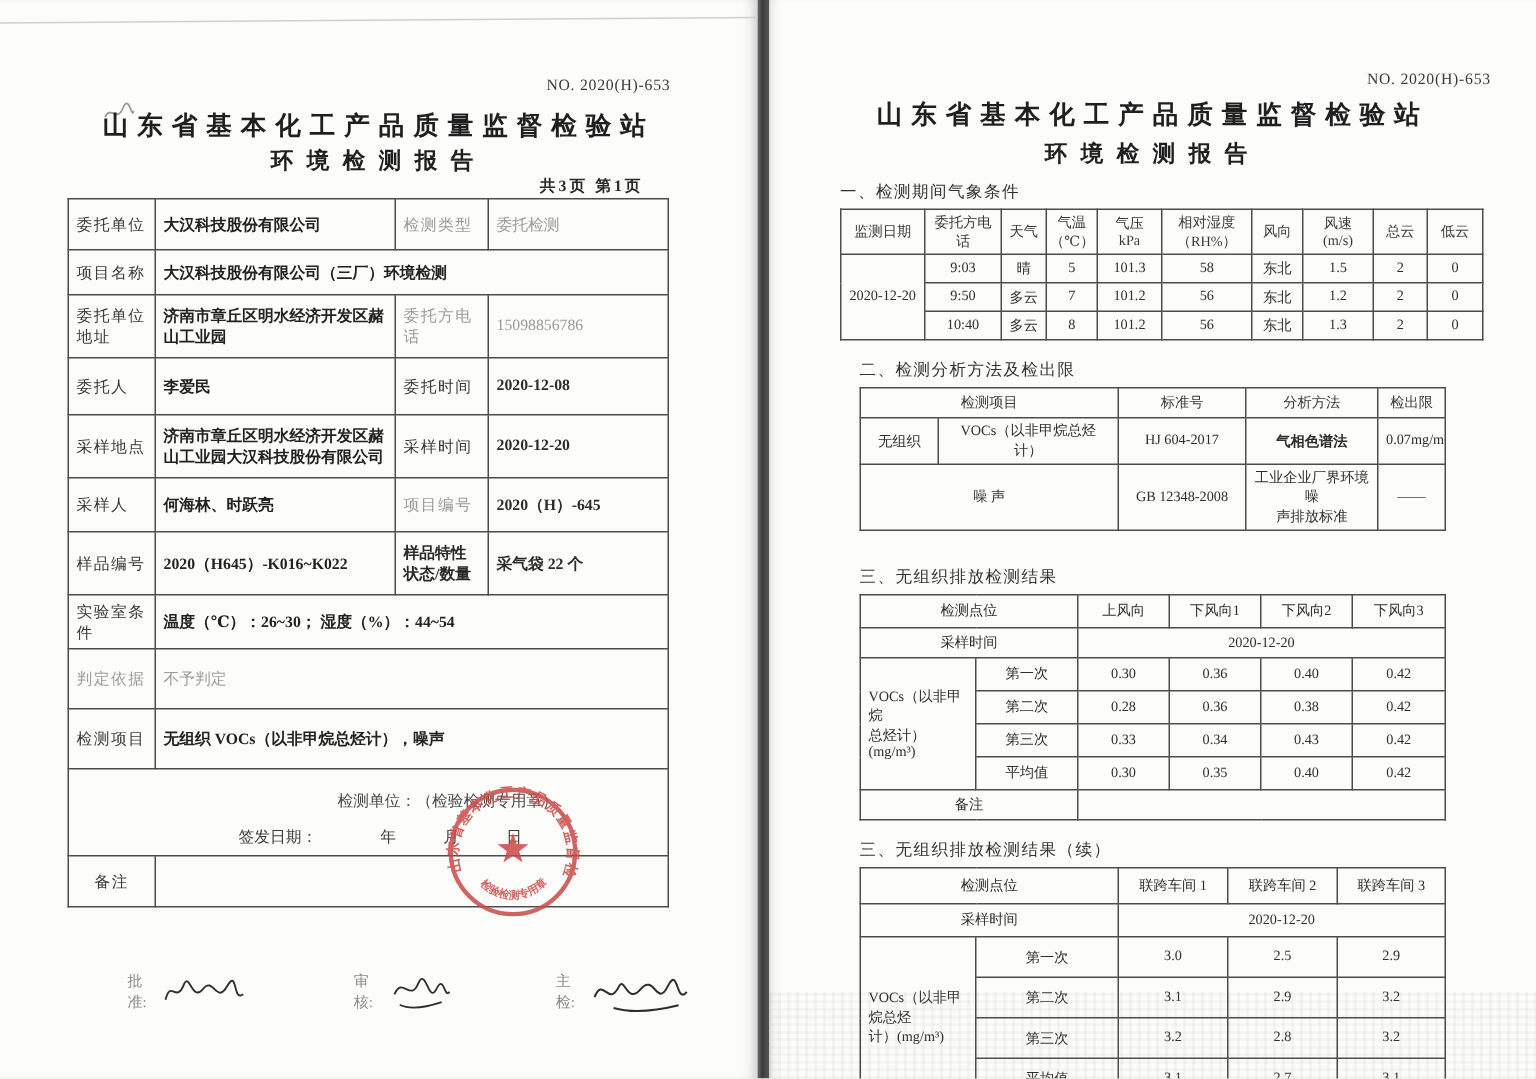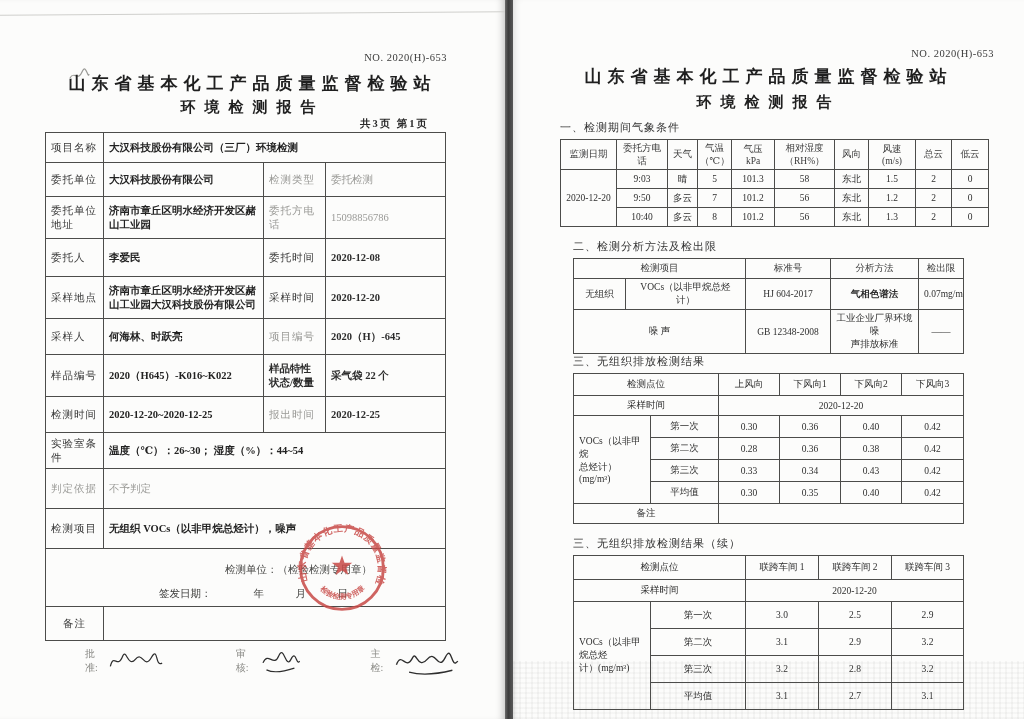--- a/index.html
+++ b/index.html
@@ -70,29 +70,29 @@
     <div class="page-indicator" style="position:absolute;top:117px;right:76px;">共3页 第1页</div>
 
     <table class="info-table">
       <colgroup>
           <col style="width:58px">
           <col style="width:160px">
           <col style="width:62px">
           <col style="width:120px">
         </colgroup>
       <tbody>
-          <tr style="height:30px">
-        <td class="lab">项目名称</td>
-        <td class="val" colspan="3">大汉科技股份有限公司（三厂）环境检测</td>
-      </tr>
-      <tr style="height:34px">
+          <tr style="height:34px">
         <td class="lab">委托单位</td>
         <td class="val">大汉科技股份有限公司</td>
         <td class="lab faint">检测类型</td>
         <td class="val2 faint">委托检测</td>
+      </tr>
+      <tr style="height:30px">
+        <td class="lab">项目名称</td>
+        <td class="val" colspan="3">大汉科技股份有限公司（三厂）环境检测</td>
       </tr>
       <tr style="height:42px">
         <td class="lab">委托单位地址</td>
         <td class="val">济南市章丘区明水经济开发区赭山工业园</td>
         <td class="lab faint">委托方电话</td>
         <td class="val2 faint">15098856786</td>
       </tr>
       <tr style="height:38px">
         <td class="lab">委托人</td>
         <td class="val">李爱民</td>
@@ -109,26 +109,20 @@
         <td class="lab">采样人</td>
         <td class="val">何海林、时跃亮</td>
         <td class="lab faint">项目编号</td>
         <td class="val2">2020（H）-645</td>
       </tr>
       <tr style="height:42px">
         <td class="lab">样品编号</td>
         <td class="val">2020（H645）-K016~K022</td>
         <td class="labB">样品特性状态/数量</td>
         <td class="val2">采气袋 22 个</td>
-      </tr>
-      <tr style="height:36px">
-        <td class="lab">检测时间</td>
-        <td class="val">2020-12-20~2020-12-25</td>
-        <td class="lab faint">报出时间</td>
-        <td class="val2">2020-12-25</td>
       </tr>
       <tr style="height:36px">
         <td class="lab">实验室条件</td>
         <td class="val" colspan="3">温度（℃）：26~30；  湿度（%）：44~54</td>
       </tr>
       <tr style="height:40px">
         <td class="lab faint">判定依据</td>
         <td class="val faint" colspan="3">不予判定</td>
       </tr>
       <tr style="height:40px">
@@ -288,21 +282,21 @@
       <tr style="height:30px">
         <td colspan="2">噪  声</td>
         <td>GB 12348-2008</td>
         <td class="pre">工业企业厂界环境噪
 声排放标准</td>
         <td>——</td>
       </tr>
     </tbody>
       </table>
 
-    <div class="section-title" style="margin-top:0;margin-left:60px;">三、无组织排放检测结果</div>
+    <div class="section-title" style="margin-top:23px;margin-left:60px;">三、无组织排放检测结果</div>
     <table class="results-table">
       <colgroup>
           <col style="width:77px">
           <col style="width:68px">
           <col style="width:61px">
           <col style="width:61px">
           <col style="width:61px">
           <col style="width:62px">
         </colgroup>
       <tbody>

